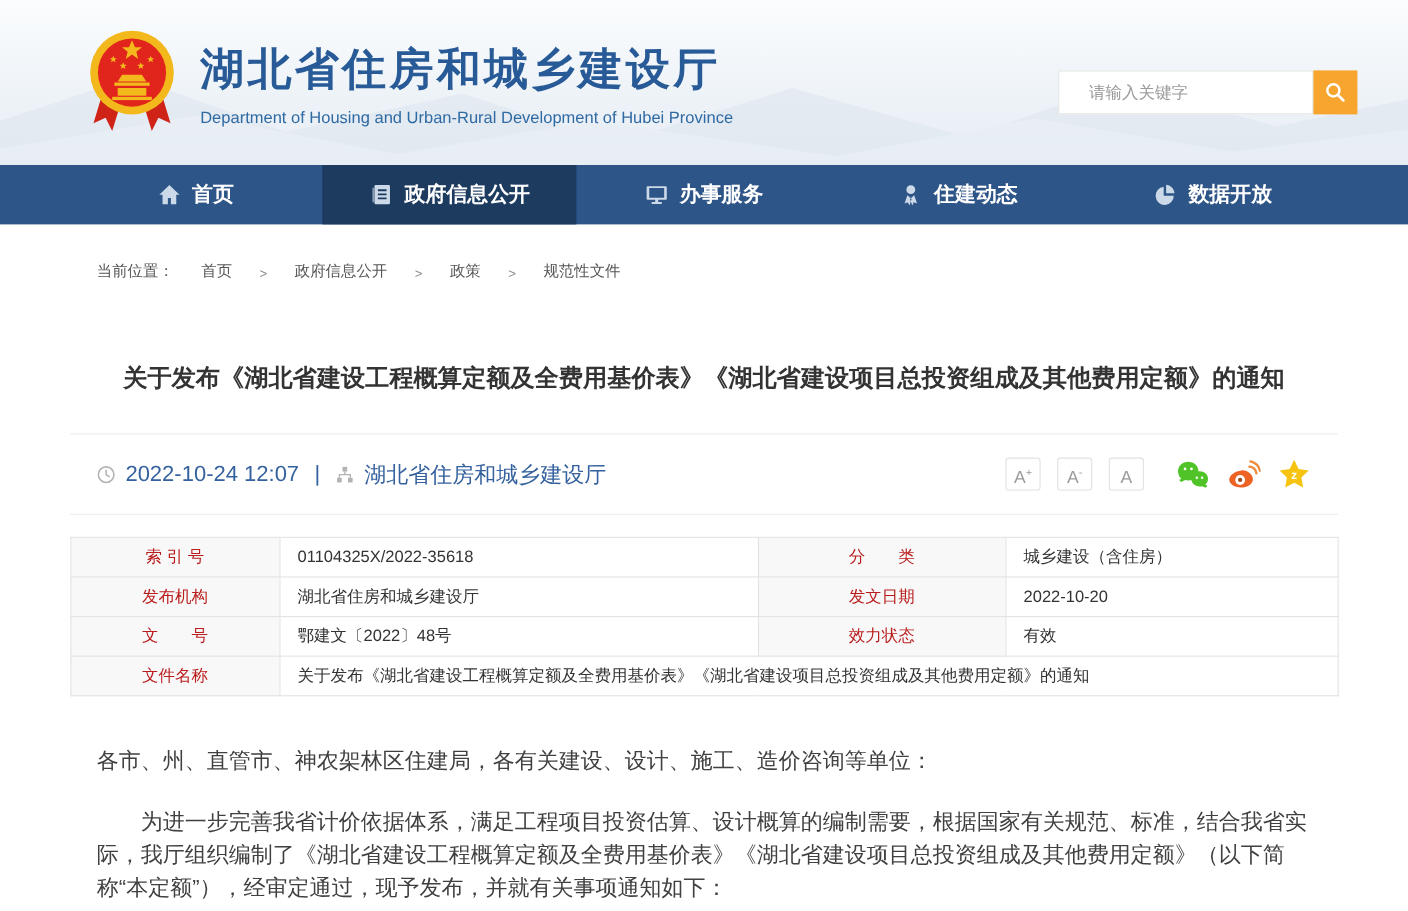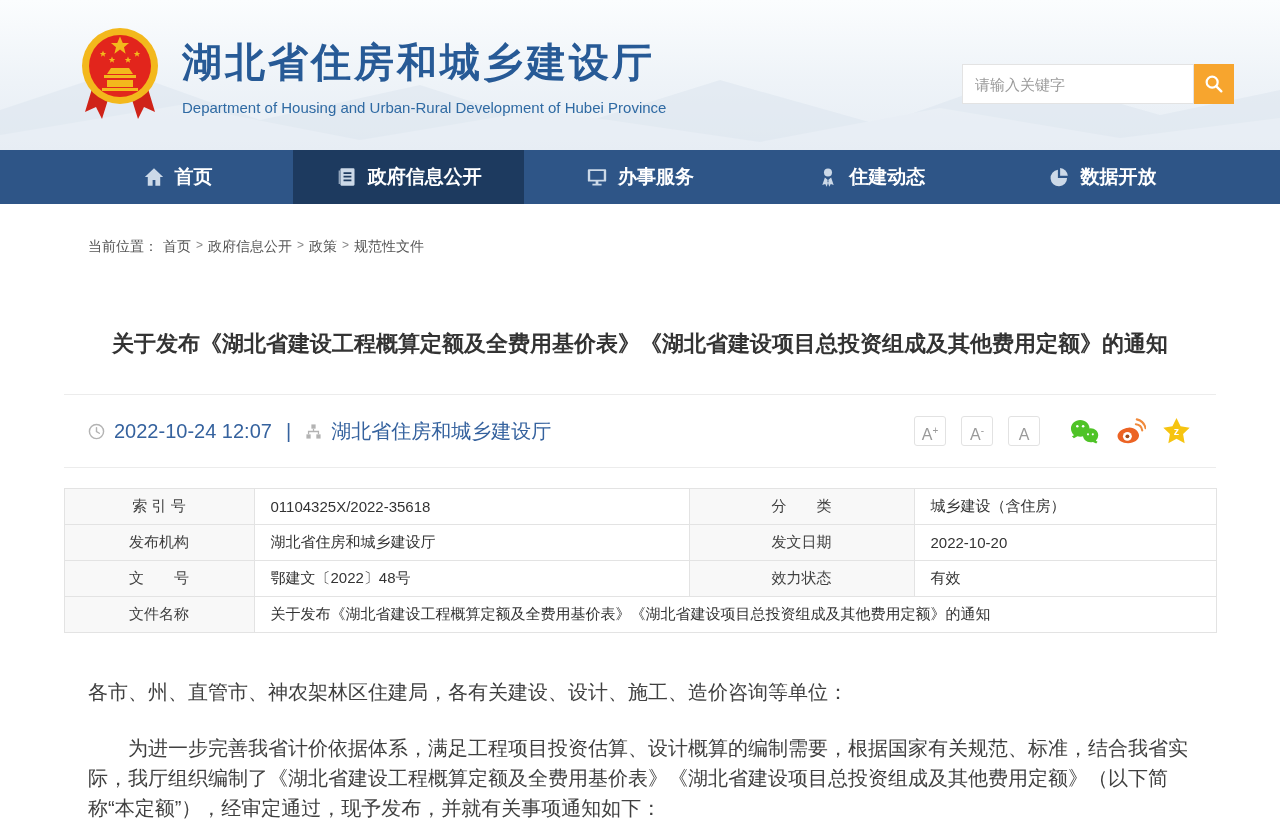--- a/index.html
+++ b/index.html
@@ -10,36 +10,36 @@
   .header { position:relative; height:150px;
     background:linear-gradient(180deg,#fbfdfe 0%,#eef3f8 55%,#e7edf4 100%); }
   .mountains { position:absolute; left:0; bottom:0; width:1280px; height:110px; opacity:.55; }
   .header-inner { position:absolute; left:80px; top:22px; display:flex; align-items:center; cursor:pointer; }
   .emblem { width:80px; height:106px; }
   .titles { margin-left:22px; }
   .site-title { font-size:40px; font-weight:bold; color:#275a96; letter-spacing:3px; }
   .site-sub { font-size:15px; color:#2f6aa3; margin-top:9px; }
   .search { position:absolute; right:46px; top:64px; display:flex; height:40px; }
   .search input { width:232px; height:40px; border:1px solid #e3e3e3; background:#fff;
-    padding:0 12px; font-size:15px; color:#333; outline:none; }
+    padding:0 27px; font-size:15px; color:#333; outline:none; }
   .search input::placeholder { color:#9a9a9a; }
   .search button { width:40px; height:40px; background:#f7a52e; border:none; cursor:pointer;
     display:flex; align-items:center; justify-content:center; }
 
   
   .nav { height:54px; background:#2e5587; display:flex; justify-content:center; }
   .nav-inner { display:flex; width:1156px; }
   .nav-item { flex:1; display:flex; align-items:center; justify-content:center; gap:10px;
     color:#fff; font-size:19px; font-weight:bold; cursor:pointer; white-space:nowrap; }
   .nav-item.active { background:#1d3a5f; }
   .nav-item svg { width:22px; height:22px; fill:#ccd9e8; }
 
   
   .breadcrumb { margin:34px 0 0 88px; font-size:14px; color:#555;
-    display:flex; align-items:flex-start; gap:5px; }
+    display:flex; align-items:flex-end; gap:25px; }
   .breadcrumb .crumb { cursor:pointer; }
   .breadcrumb .sep { color:#888; font-size:12px; }
 
   
   .article-title { margin:72px 70px 0; text-align:center; font-size:22px; color:#333;
     font-weight:600; line-height:32px; }
 
   .meta-bar { margin:34px 64px 0; height:74px; border-top:1px solid #ececec;
     border-bottom:1px solid #ececec; display:flex; align-items:center;
     justify-content:space-between; padding:0 24px; }
@@ -49,21 +49,21 @@
   .meta-right { display:flex; align-items:center; gap:15px; }
   .font-btn { width:32px; height:30px; border:1px solid #e2e2e2; border-radius:3px; background:#fff;
     color:#9a9a9a; font-size:16px; line-height:28px; text-align:center; cursor:pointer; }
   .font-btn sup { font-size:10px; }
   .share-icon { width:31px; height:31px; cursor:pointer; }
 
   
   .meta-table { width:1152px; margin:20px auto 0; border-collapse:collapse;
     table-layout:fixed; font-size:15px; }
   .meta-table td { border:1px solid #e3e3e3; height:36px; }
-  .meta-table td.lbl { background:#f8f8f8; color:#404040; text-align:center; }
+  .meta-table td.lbl { background:#f8f8f8; color:#b91c1c; text-align:center; }
   .meta-table td.val { padding:0 16px; color:#333; overflow:hidden; white-space:nowrap; }
 
   
   .body-text { margin:44px 88px 0; font-size:20px; color:#404040; line-height:30px; }
   .body-text .p1 { margin-bottom:26px; }
   .body-text .p2 { text-indent:2em; }
 </style>
 </head>
 <body>
 

